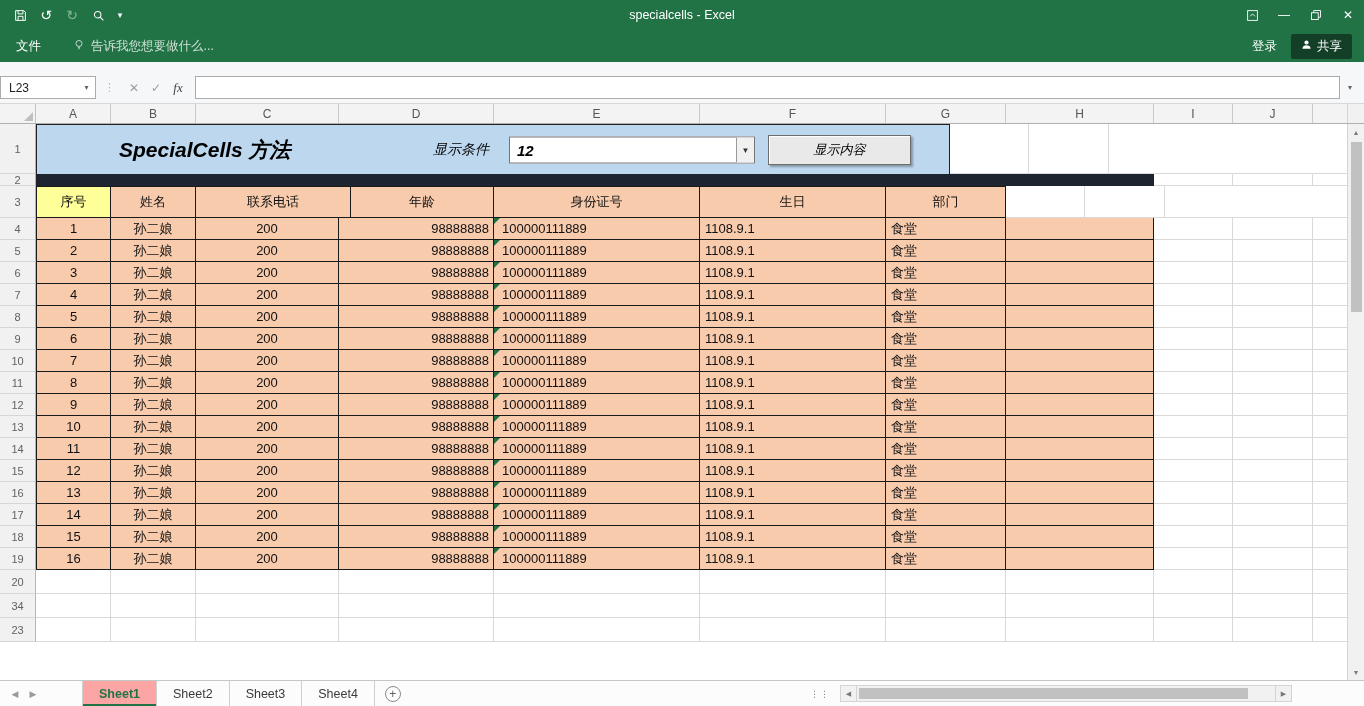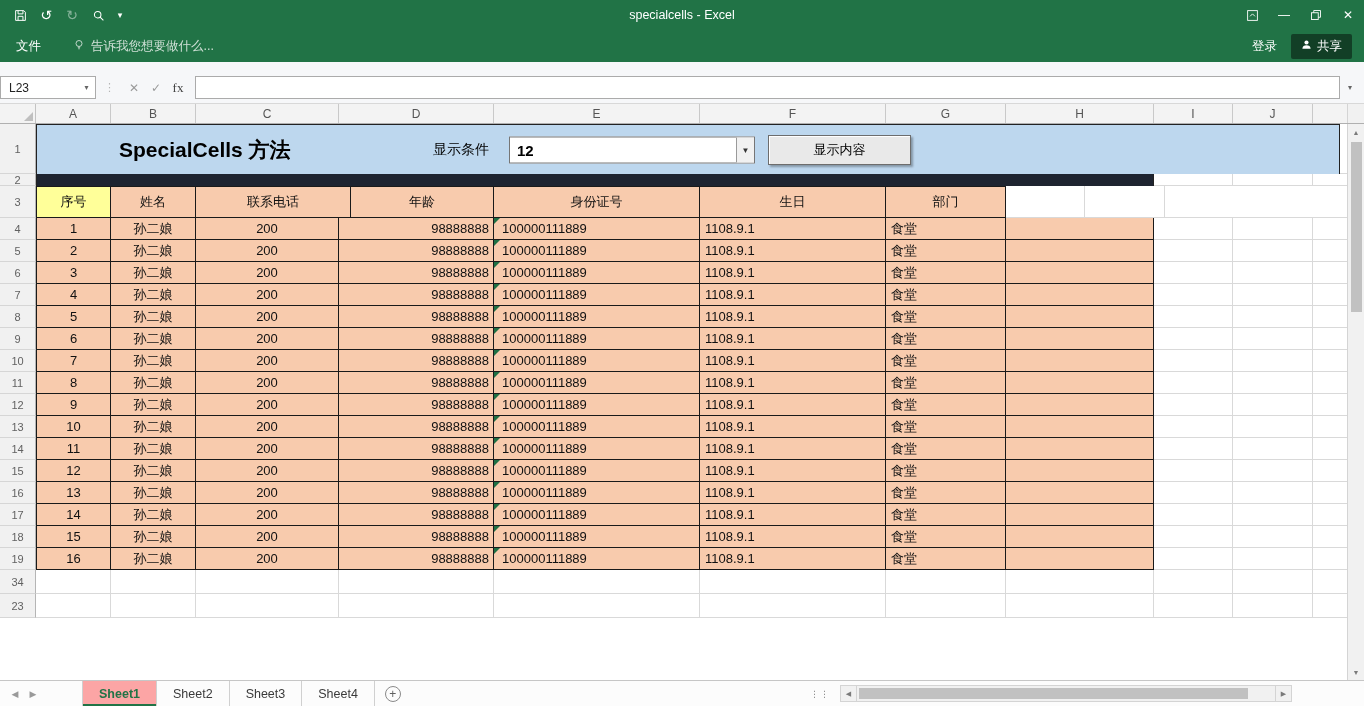--- a/index.html
+++ b/index.html
@@ -28,40 +28,40 @@
   .share{display:flex;align-items:center;gap:5px;font-size:12.5px;color:#fff;background:rgba(0,0,0,0.45);padding:4px 10px;border-radius:2px;}
 
   
   .gapstrip{height:10px;background:#f6f7f9;flex:none;}
   .fbar{height:32px;background:#f6f7f9;border-bottom:1px solid #d8d8d8;display:flex;align-items:center;flex:none;padding-right:4px;}
   .namebox{width:96px;height:23px;margin-left:0;background:#fff;border:1px solid #ababab;display:flex;align-items:center;}
   .nbval{flex:1;padding-left:8px;font-size:12px;color:#222;}
   .nbarrow{width:17px;text-align:center;color:#666;font-size:8px;}
   .fdots{margin:0 8px;color:#b5b5b5;font-size:11px;}
   .fbtn{width:22px;text-align:center;font-size:12px;color:#9a9a9a;}
-  .fbtn.fx{color:#444;font-family:"Liberation Serif","DejaVu Serif",serif;font-size:13px;}
+  .fbtn.fx{color:#444;font-style:italic;font-family:"Liberation Serif","DejaVu Serif",serif;font-size:13px;}
   .finput{flex:1;height:23px;background:#fff;border:1px solid #ababab;margin-left:6px;}
   .fexp{width:20px;text-align:center;color:#666;font-size:8px;}
 
   
   .colhead{height:20px;display:flex;background:#f3f3f3;border-bottom:1px solid #b0b0b0;flex:none;font-size:12px;color:#555;}
   .corner{width:36px;flex:none;border-right:1px solid #c3c3c3;position:relative;}
   .ctri{position:absolute;right:2px;bottom:2px;width:0;height:0;border-left:9px solid transparent;border-bottom:9px solid #bfbfbf;}
   .chcell{flex:none;display:flex;align-items:center;justify-content:center;border-right:1px solid #c9c9c9;}
   .chfill{flex:1;}
   .chsb{width:17px;flex:none;background:#f1f1f1;border-left:1px solid #d4d4d4;}
 
   
   .gridwrap{position:relative;flex:1;overflow:hidden;background:#fff;}
   .gridbody{position:absolute;left:0;top:0;width:1347px;}
   .grow{display:flex;}
   .gut{width:36px;flex:none;background:#f1f1f1;border-right:1px solid #b5b5b5;border-bottom:1px solid #d6d6d6;color:#616161;font-size:11px;display:flex;align-items:center;justify-content:center;overflow:hidden;}
   .ecell{flex:none;background:#fff;border-right:1px solid #d9d9d9;border-bottom:1px solid #d9d9d9;}
   .efill{flex:1;background:#fff;border-bottom:1px solid #d9d9d9;}
-  .banner{width:1304px;flex:none;background:var(--banner-blue);border:1px solid #222;border-bottom:none;position:relative;}
+  .banner{width:914px;flex:none;background:var(--banner-blue);border:1px solid #222;border-bottom:none;position:relative;font-style:italic;}
   .bn-title{position:absolute;left:82px;top:50%;transform:translateY(-50%);font-size:21px;font-weight:700;color:#000;white-space:nowrap;}
   .bn-label{position:absolute;left:396px;top:50%;transform:translateY(-50%);font-size:14px;color:#000;white-space:nowrap;}
   .bn-combo{position:absolute;left:472px;top:50%;transform:translateY(-50%);width:246px;height:27px;background:#fff;border:1px solid #767676;display:flex;}
   .combo-val{flex:1;display:flex;align-items:center;padding-left:7px;font-size:15px;font-weight:700;color:#000;}
   .combo-arrow{width:18px;border-left:1px solid #9a9a9a;background:#f1f1f1;display:flex;align-items:center;justify-content:center;font-size:8px;color:#333;}
   .bn-btn{position:absolute;left:731px;top:50%;transform:translateY(-50%);width:143px;height:30px;background:#e9e9e9;border:1px solid #6d6d6d;box-shadow:inset 1px 1px 0 #fff,2px 2px 2px rgba(0,0,0,0.3);display:flex;align-items:center;justify-content:center;font-size:13px;color:#000;}
   .band{width:1118px;flex:none;background:var(--dark-band);border-left:1px solid #222;border-right:1px solid #222;}
   .tcell{flex:none;background:var(--table-peach);border-right:1px solid #1a1a1a;border-bottom:1px solid #1a1a1a;display:flex;align-items:center;font-size:13px;color:#111;position:relative;overflow:hidden;white-space:nowrap;}
   .first{border-left:1px solid #1a1a1a;}
   .th{justify-content:center;border-top:1px solid #1a1a1a;}
@@ -720,20 +720,34 @@
             <span>食堂</span>
           </div>
           <div class="tcell d7" style="width: 148px;">
             <span></span>
           </div>
           <div class="ecell" style="width: 79px;"></div>
           <div class="ecell" style="width: 80px;"></div>
           <div class="efill"></div>
         </div>
         <div class="grow" style="height: 24px;">
+          <div class="gut">20</div>
+          <div class="ecell" style="width: 75px;"></div>
+          <div class="ecell" style="width: 85px;"></div>
+          <div class="ecell" style="width: 143px;"></div>
+          <div class="ecell" style="width: 155px;"></div>
+          <div class="ecell" style="width: 206px;"></div>
+          <div class="ecell" style="width: 186px;"></div>
+          <div class="ecell" style="width: 120px;"></div>
+          <div class="ecell" style="width: 148px;"></div>
+          <div class="ecell" style="width: 79px;"></div>
+          <div class="ecell" style="width: 80px;"></div>
+          <div class="efill"></div>
+        </div>
+        <div class="grow" style="height: 24px;">
           <div class="gut">34</div>
           <div class="ecell" style="width: 75px;"></div>
           <div class="ecell" style="width: 85px;"></div>
           <div class="ecell" style="width: 143px;"></div>
           <div class="ecell" style="width: 155px;"></div>
           <div class="ecell" style="width: 206px;"></div>
           <div class="ecell" style="width: 186px;"></div>
           <div class="ecell" style="width: 120px;"></div>
           <div class="ecell" style="width: 148px;"></div>
           <div class="ecell" style="width: 79px;"></div>

